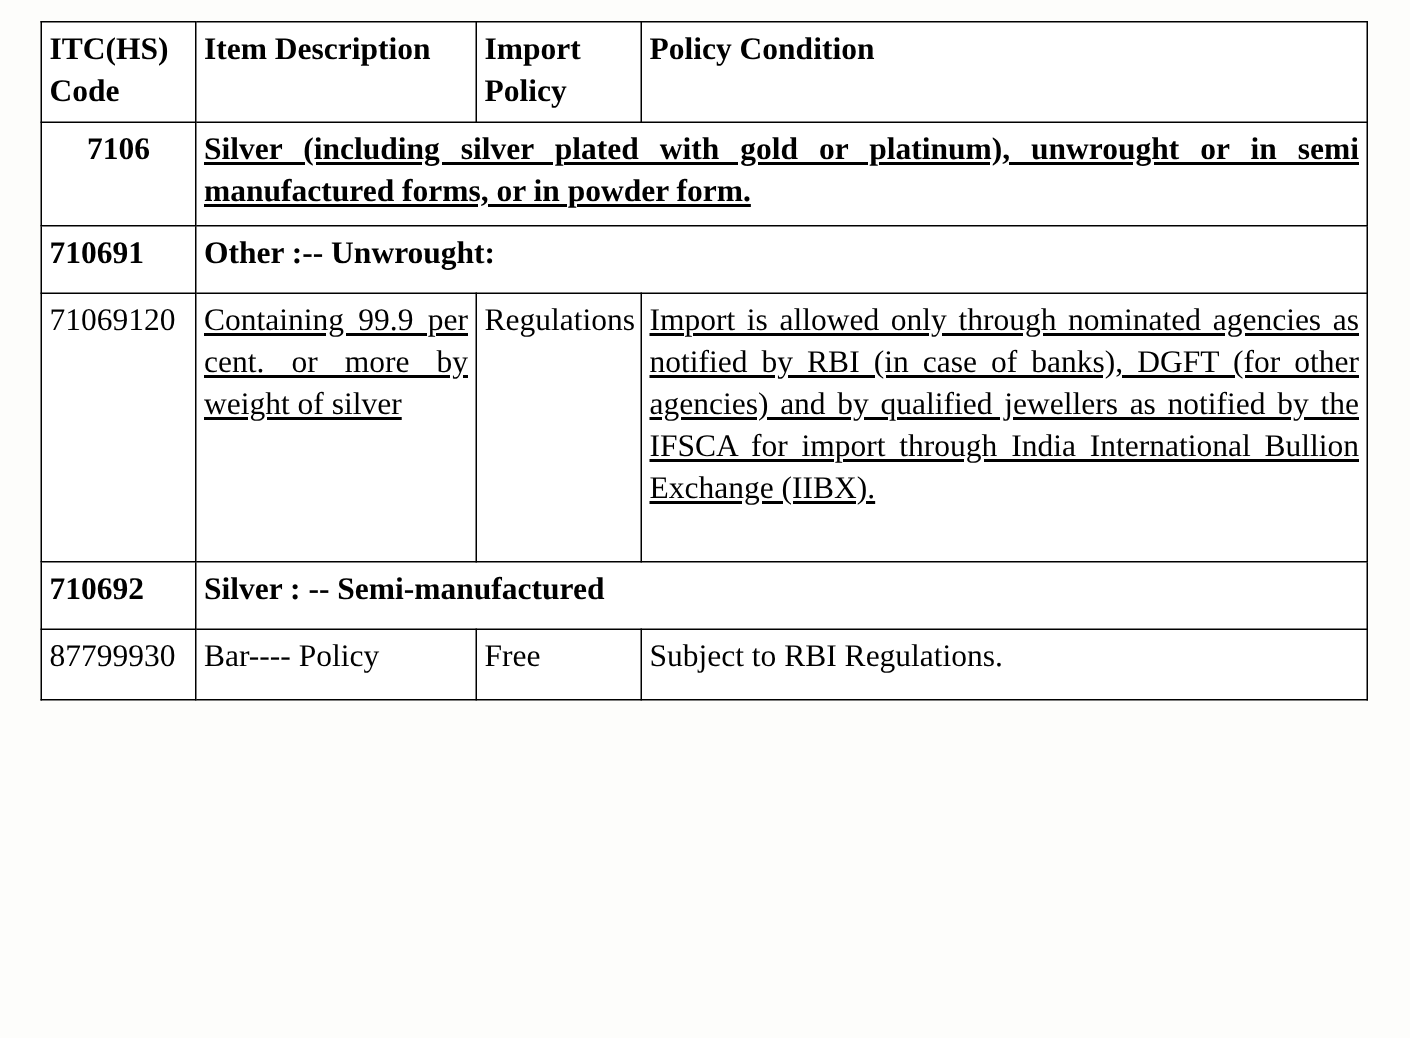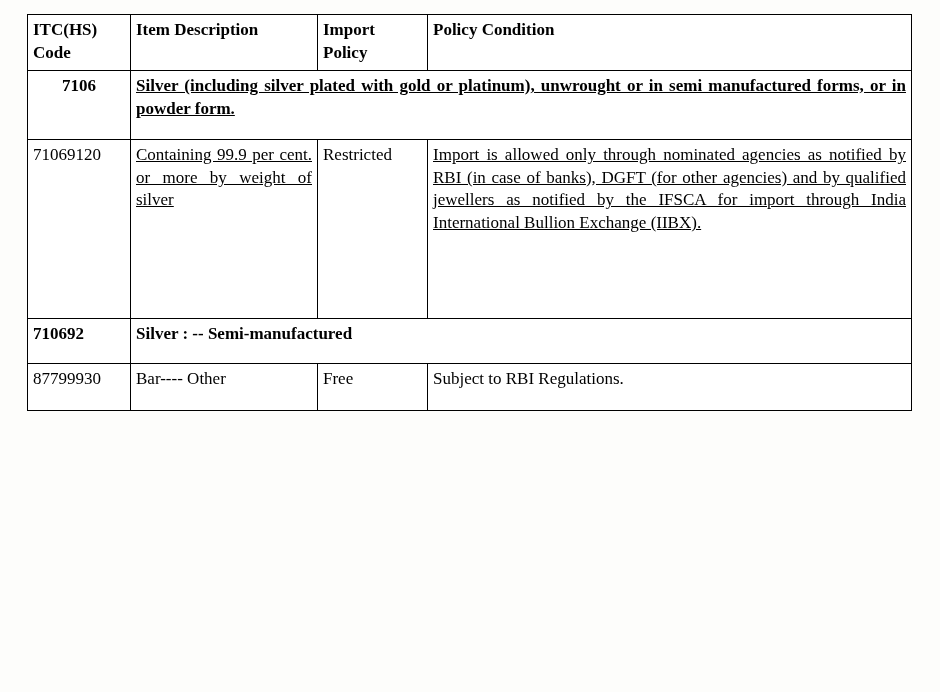--- a/index.html
+++ b/index.html
@@ -26,21 +26,21 @@
     top: 14px;
     width: 884px;
     border-collapse: collapse;
     table-layout: fixed;
     background: #ffffff;
   }
   table.doc-table td {
     border: 1.6px solid #000000;
     vertical-align: top;
     padding: 4px 5px 6px 5px;
-    font-size: 17px;
+    font-size: 21px;
     line-height: 1.33;
     font-family: "Liberation Serif", serif;
   }
   col.c-code { width: 103px; }
   col.c-desc { width: 187px; }
   col.c-pol  { width: 110px; }
   col.c-cond { width: 484px; }
 
   .hdr td {
     font-weight: bold;
@@ -83,36 +83,40 @@
         <td>Item Description</td>
         <td>Import Policy</td>
         <td>Policy Condition</td>
       </tr>
 
       <tr class="row-7106">
         <td class="bold center">7106</td>
         <td class="bold pad-indent w-just" colspan="3">Silver (including silver plated with gold or platinum), unwrought or in semi manufactured forms, or in powder form.</td>
       </tr>
 
+      <tr class="row-710691">
+        <td class="bold">710691</td>
+        <td class="bold" colspan="3">Other :-- Unwrought:</td>
+      </tr>
 
       <tr class="row-71069120">
         <td>71069120</td>
         <td class="w-just">Containing 99.9 per cent. or more by weight of silver</td>
-        <td>Restricted</td>
+        <td>Regulations</td>
         <td class="w-just">Import is allowed only through nominated agencies as notified by RBI (in case of banks), DGFT (for other agencies) and by qualified jewellers as notified by the IFSCA for import through India International Bullion Exchange (IIBX).</td>
       </tr>
 
       <tr class="row-710692">
         <td class="bold">710692</td>
         <td class="bold" colspan="3">Silver : -- Semi-manufactured</td>
       </tr>
 
 
 
       <tr class="row-71069229">
         <td>87799930</td>
-        <td>Bar---- Other</td>
+        <td>Bar---- Policy</td>
         <td>Free</td>
         <td>Subject to RBI Regulations.</td>
       </tr>
     </tbody>
   </table>
 </div>
 
 </body></html>

